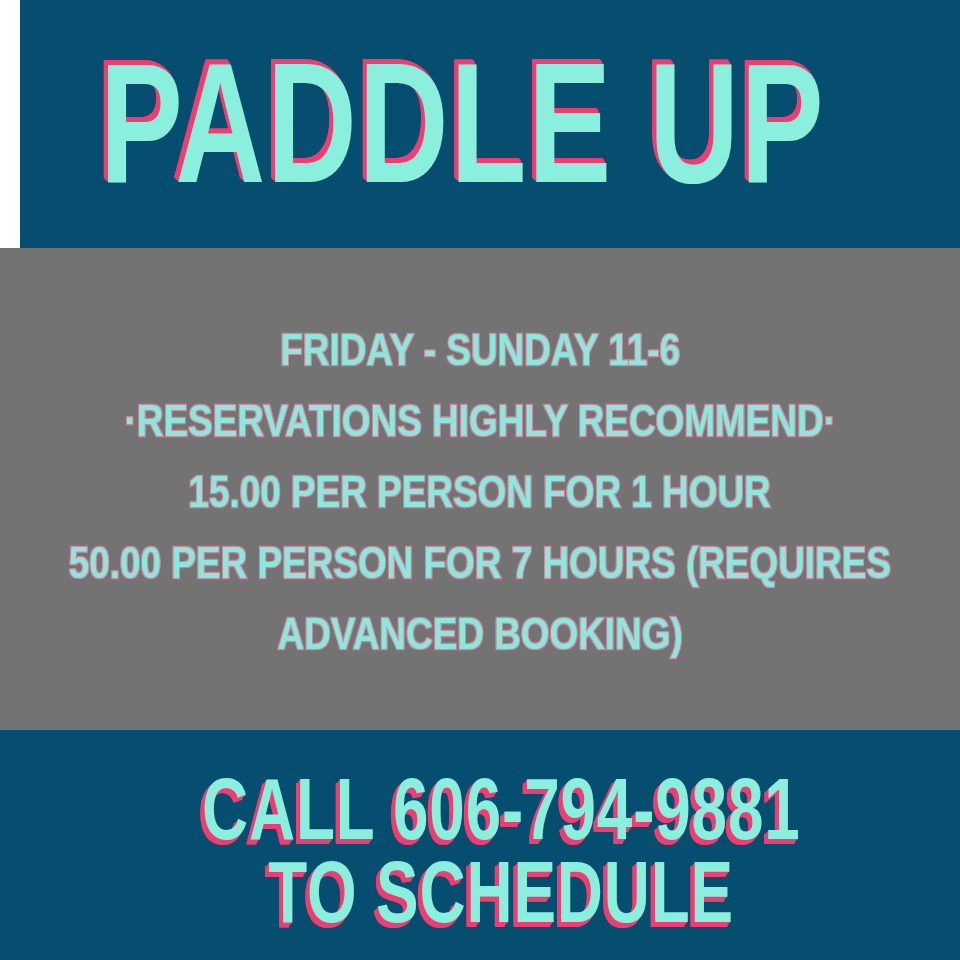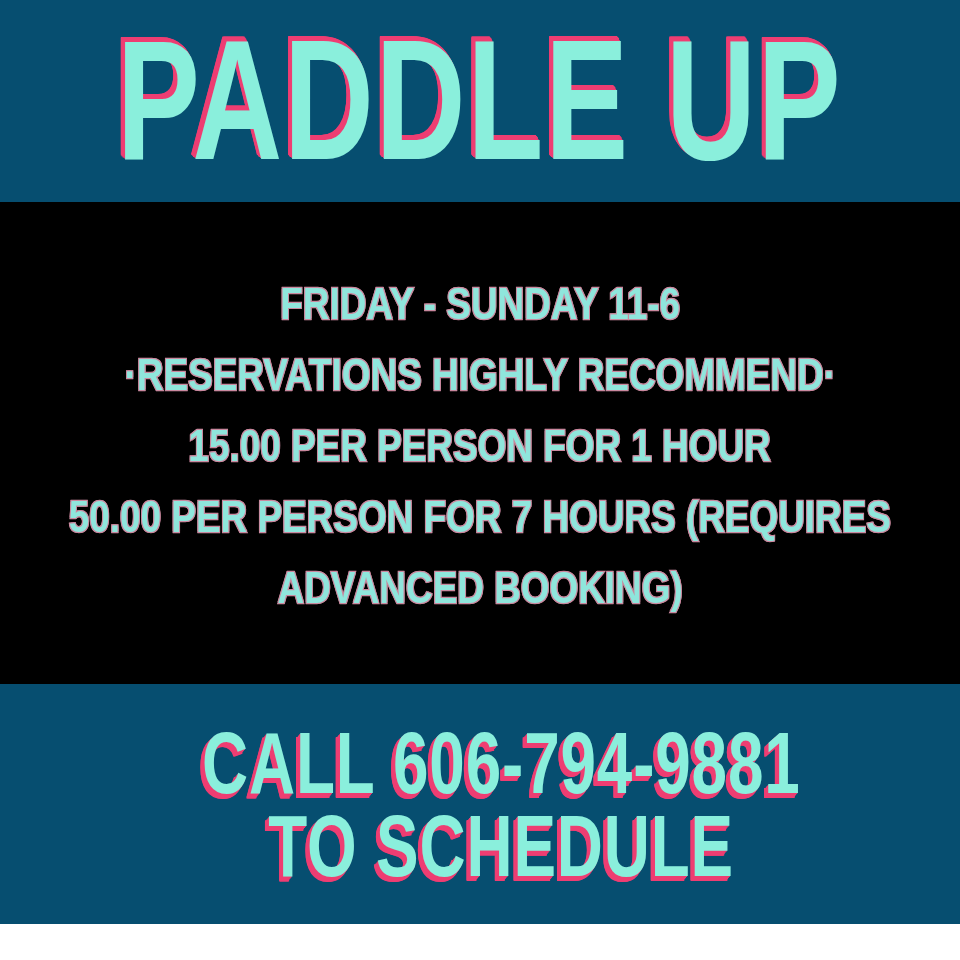--- a/index.html
+++ b/index.html
@@ -17,30 +17,30 @@
     width: 960px;
     height: 960px;
     overflow: hidden;
     background: #ffffff;
     display: flex;
     flex-direction: column;
   }
 
   
   .band-top {
-    height: 202px;
+    height: 248px;
     background: #064e70;
     display: flex;
     align-items: center;
-    justify-content: center;
     flex: 0 0 auto;
+    margin-left: 20px;
   }
   .band-middle {
     height: 482px;
-    background: #000000;
+    background: #737373;
     display: flex;
     flex-direction: column;
     align-items: center;
     justify-content: center;
     flex: 0 0 auto;
     padding-top: 7px;
     box-sizing: border-box;
   }
   .band-bottom {
     height: 240px;

